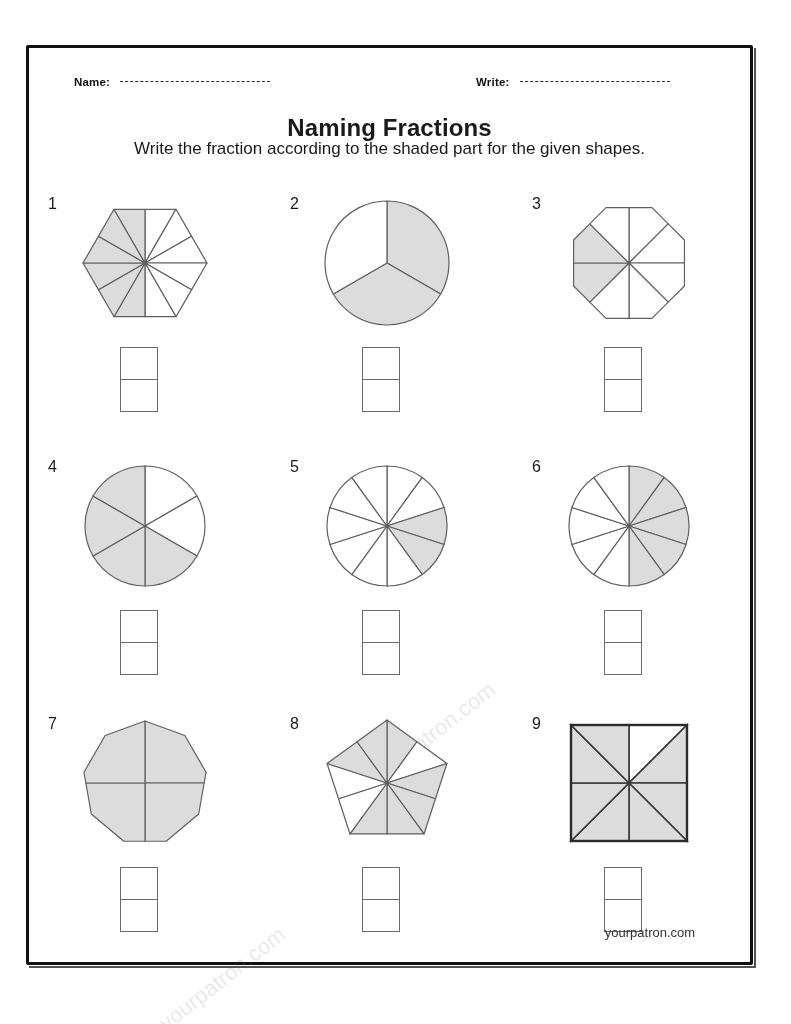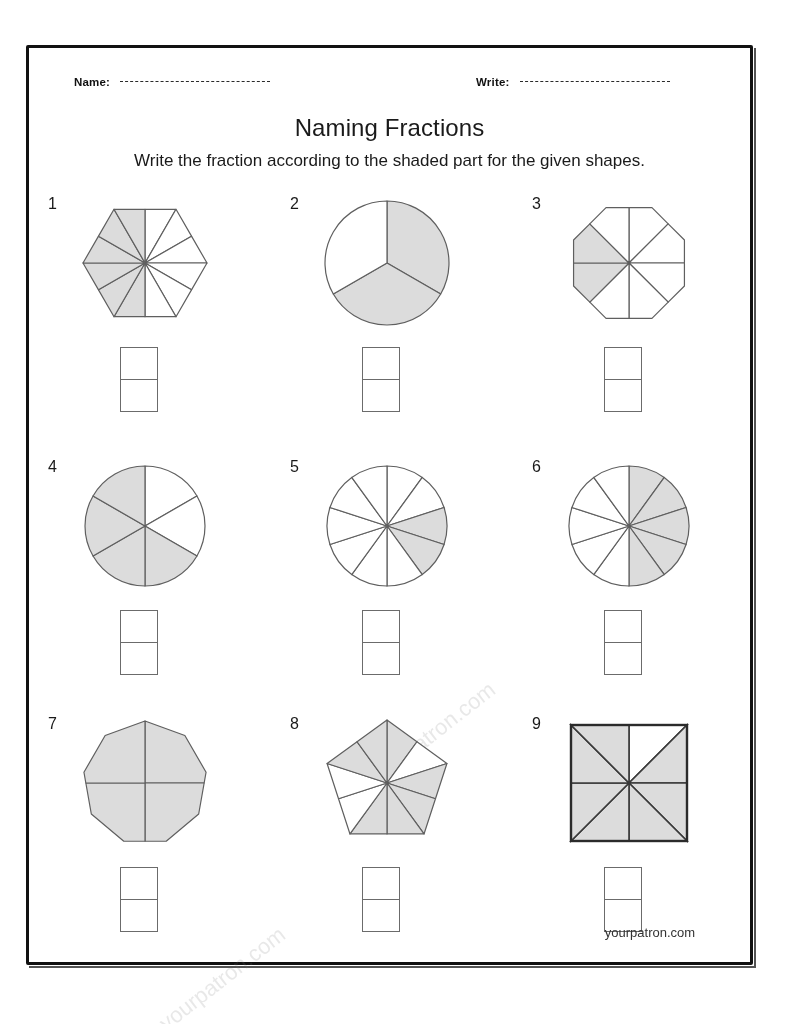--- a/index.html
+++ b/index.html
@@ -83,28 +83,28 @@
   }
 
   
   .title {
     position: absolute;
     left: 26px;
     top: 114px;
     width: 727px;
     text-align: center;
     font-size: 24px;
-    font-weight: 400;
+    font-weight: 700;
     color: #1a1a1a;
     letter-spacing: .1px;
   }
   .subtitle {
     position: absolute;
     left: 26px;
-    top: 151px;
+    top: 139px;
     width: 727px;
     text-align: center;
     font-size: 17px;
     font-weight: 400;
     color: #1a1a1a;
   }
 
   
   .grid {
     position: absolute;

